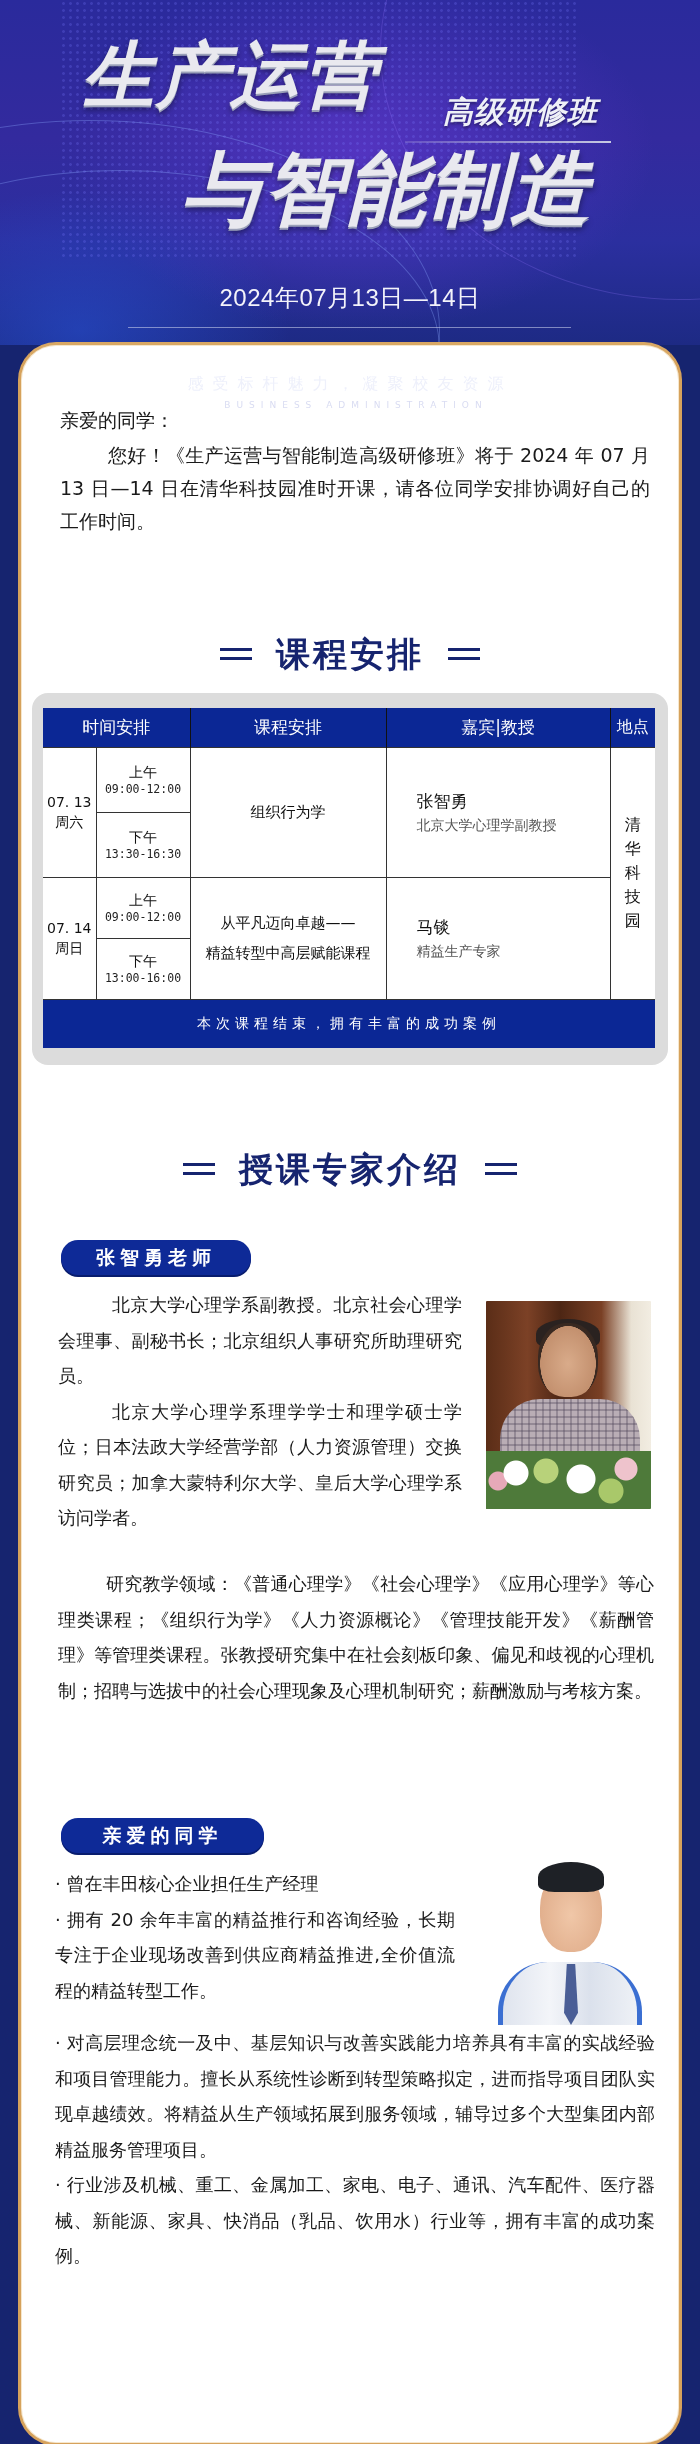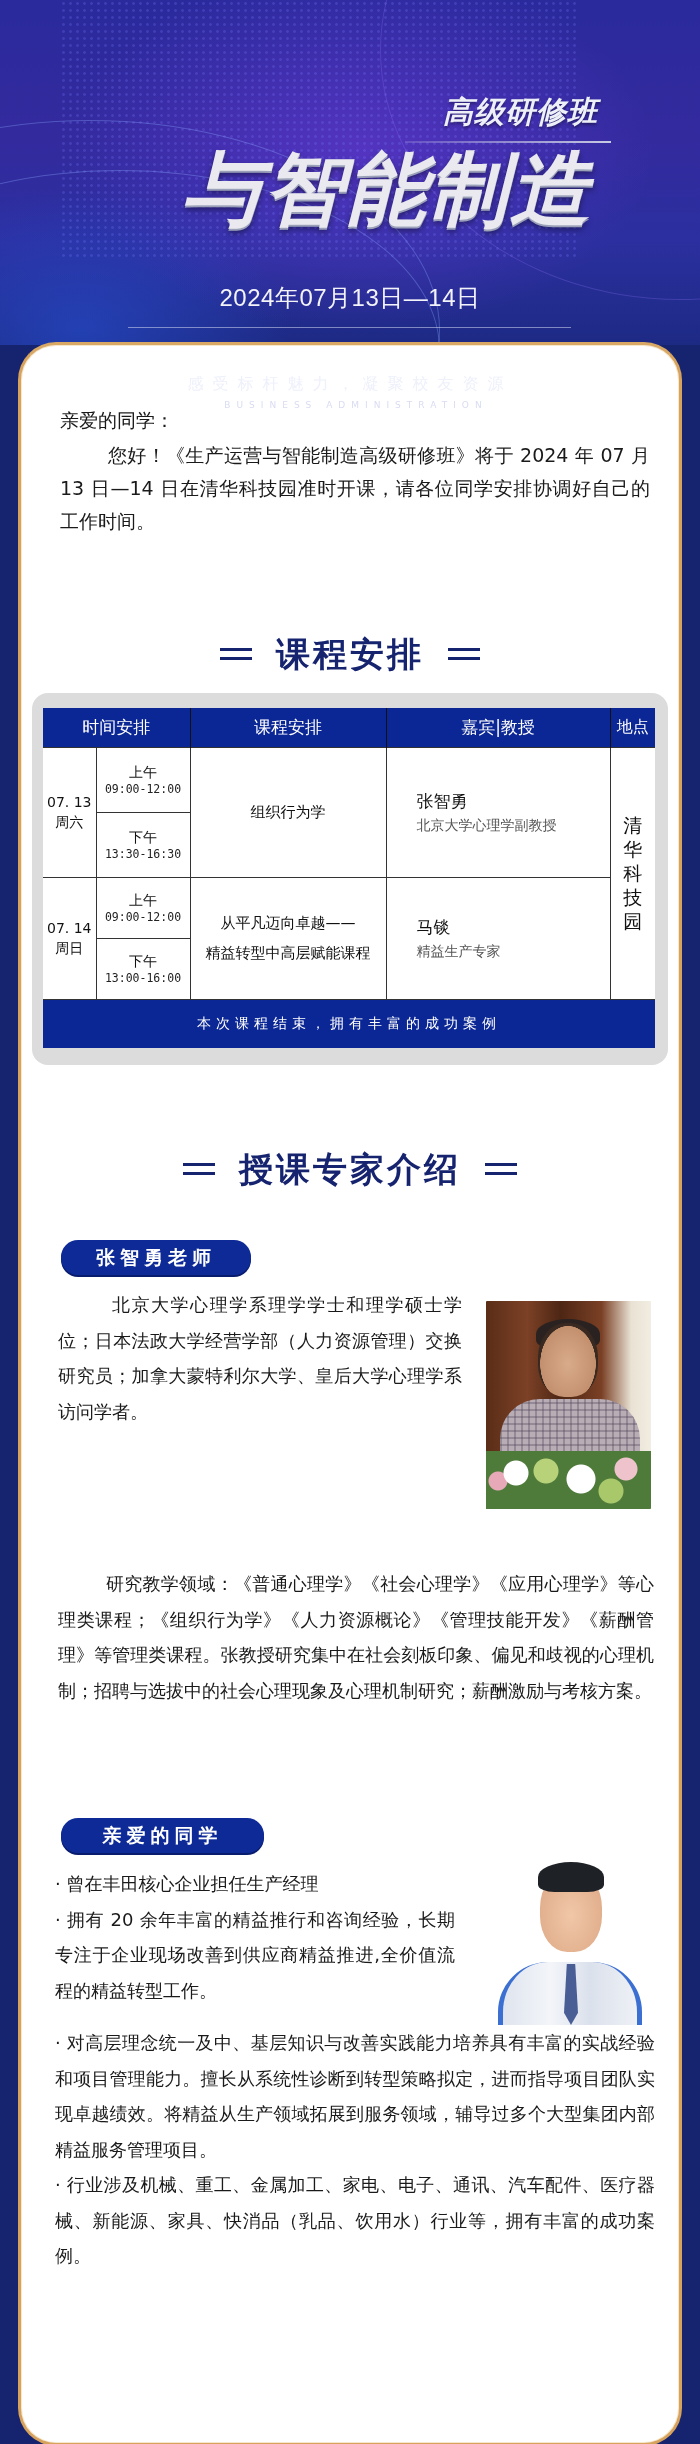--- a/index.html
+++ b/index.html
@@ -116,21 +116,21 @@
     background: #fff; color: #111;
   }
   .sched td.date { font-size: 14px; line-height: 20px; border-left: none; }
   .sched td.slot { height: 65px; }
   .sched td.slot .p { font-size: 14px; line-height: 18px; }
   .sched td.slot .t { font-size: 11.5px; line-height: 16px; font-family: "DejaVu Sans Mono", monospace; color: #222; }
   .sched td.course { font-size: 15px; line-height: 30px; }
   .sched td.teacher { text-align: left; padding-left: 30px; }
   .sched td.teacher .n { font-size: 17px; line-height: 26px; color: #111; }
   .sched td.teacher .r { font-size: 14px; line-height: 22px; color: #555; font-family: "DejaVu Serif", serif; }
-  .sched td.place { font-size: 19px; line-height: 24px; border-right: none; width: 1em; padding: 0 10px; }
+  .sched td.place { font-size: 16px; line-height: 24px; border-right: none; width: 1em; padding: 0 10px; }
   .sched td.footer {
     background: #0b2795; color: #fff; height: 49px; border: none;
     font-size: 14px; letter-spacing: 5px; font-family: "DejaVu Serif", serif;
   }
   
   .badge {
     position: absolute; left: 53px; height: 35px;
     background: #0e2a97; color: #fff;
     border-radius: 17px;
     font-size: 19px; font-weight: bold; letter-spacing: 5px;
@@ -205,20 +205,21 @@
 </style>
 </head>
 <body>
 
 <div class="banner">
   <div class="dots"></div>
   <div class="swoosh" style="left:-260px; top:120px; width:700px; height:420px;"></div>
   <div class="swoosh" style="left:-200px; top:170px; width:640px; height:360px;"></div>
   <div class="swoosh" style="left:380px; top:-200px; width:600px; height:500px; border-color: rgba(150,120,255,0.25);"></div>
 
+  <div class="title-line1">生产运营</div>
   <div class="title-sub">高级研修班</div>
   <div class="title-rule"></div>
   <div class="title-line2">与智能制造</div>
 
   <div class="banner-date">2024年07月13日—14日</div>
   <div class="date-rule"></div>
 </div>
 
 <div class="card"></div>
 
@@ -315,20 +316,21 @@
 <div class="badge" style="top:1240px; width:190px;">张智勇老师</div>
 
 <div class="photo photo1" title="张智勇老师照片">
   <div class="hair"></div>
   <div class="shirt"></div>
   <div class="head"></div>
   <div class="flowers"></div>
 </div>
 
 <div class="para" style="left:58px; top:1287px; width:404px;">
+  <p class="indent">北京大学心理学系副教授。北京社会心理学会理事、副秘书长；北京组织人事研究所助理研究员。</p>
   <p class="indent">北京大学心理学系理学学士和理学硕士学位；日本法政大学经营学部（人力资源管理）交换研究员；加拿大蒙特利尔大学、皇后大学心理学系访问学者。</p>
 </div>
 <div class="para" style="left:58px; top:1566px; width:596px;">
   <p class="indent" style="text-indent:48px;">研究教学领域：《普通心理学》《社会心理学》《应用心理学》等心理类课程；《组织行为学》《人力资源概论》《管理技能开发》《薪酬管理》等管理类课程。张教授研究集中在社会刻板印象、偏见和歧视的心理机制；招聘与选拔中的社会心理现象及心理机制研究；薪酬激励与考核方案。</p>
 </div>
 
 <div class="badge" style="top:1818px; width:203px;">亲爱的同学</div>
 
 <div class="photo photo2" title="马锬老师照片">
   <div class="suit"></div>

